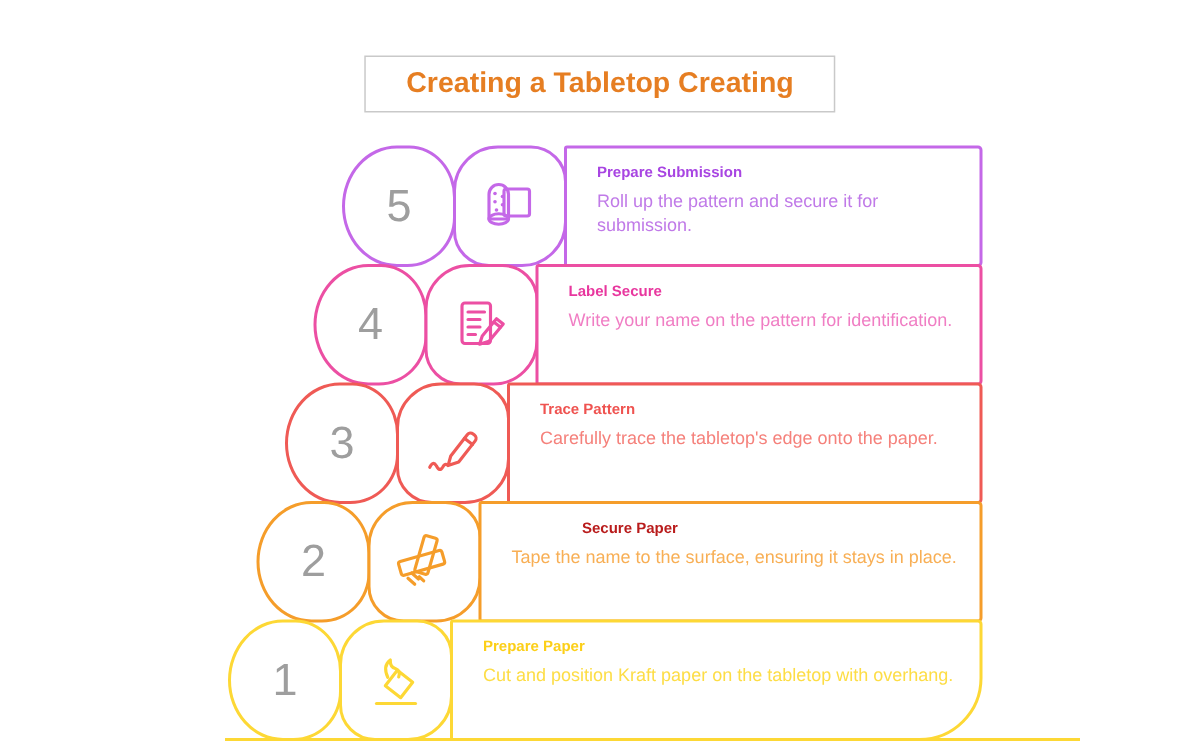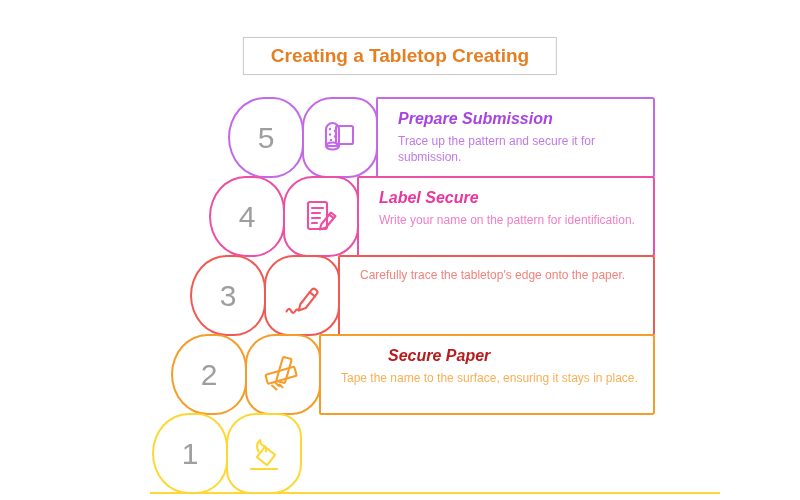--- a/index.html
+++ b/index.html
@@ -20,21 +20,21 @@
 
   .iconcell{position:absolute;top:0;width:76px;height:81px;box-sizing:border-box;
     border:2px solid #999;background:#fff;
     border-radius:30px 24px 30px 24px;
     display:flex;align-items:center;justify-content:center;}
 
   .box{position:absolute;top:0;height:81px;box-sizing:border-box;
     border:2px solid #999;background:#fff;border-radius:2px 3px 3px 2px;
     padding:11px 8px 0 20px;}
   .row-last .box{border-radius:2px 3px 42px 2px;}
-  .box .t{font-size:16px;font-weight:bold;margin:0 0 6px 0;font-style:italic;}
+  .box .t{font-size:10px;font-weight:bold;margin:0 0 6px 0;}
   .box .d{font-size:12px;line-height:1.32;}
 
   #baseline{position:absolute;top:492px;left:150px;width:570px;height:0;border-top:2px solid #fdd835;}
 
   svg.icon{width:44px;height:44px;fill:none;stroke:currentColor;stroke-width:2.1;
     stroke-linecap:round;stroke-linejoin:round;}
   svg.icon .dot{fill:currentColor;stroke:none;}
 </style>
 </head>
 <body>
@@ -54,21 +54,21 @@
         <ellipse cx="14.5" cy="30" rx="6.5" ry="3.5"></ellipse>
         <circle class="dot" cx="12" cy="13" r="1.2"></circle>
           <circle class="dot" cx="17" cy="15" r="1.2"></circle>
         <circle class="dot" cx="12" cy="18.5" r="1.2"></circle>
           <circle class="dot" cx="17" cy="20.5" r="1.2"></circle>
         <circle class="dot" cx="13" cy="24" r="1.2"></circle>
       </svg>
     </div>
     <div class="box" style="left: 376px; width: 279px; border-color: rgb(196, 104, 232);">
       <div class="t" style="color: rgb(168, 69, 226);">Prepare Submission</div>
-      <div class="d" style="color: rgb(192, 122, 232);">Trace up the pattern and secure it for submission.</div>
+      <div class="d" style="color: rgb(192, 122, 232);">Roll up the pattern and secure it for submission.</div>
     </div>
   </div>
 
   <div class="row" style="top:176px">
     <div class="bubble" style="left: 209px; border-color: rgb(236, 79, 163);">
       <span class="num" style="color: rgb(158, 158, 158);">4</span>
     </div>
     <div class="iconcell" style="left: 283px; border-color: rgb(236, 79, 163); color: rgb(236, 79, 163);">
       <svg class="icon" viewBox="0 0 44 44">
         <rect x="9" y="7" width="19" height="27" rx="2"></rect>
@@ -88,20 +88,21 @@
       <span class="num" style="color: rgb(158, 158, 158);">3</span>
     </div>
     <div class="iconcell" style="left: 264px; border-color: rgb(239, 90, 85); color: rgb(239, 90, 85);">
       <svg class="icon" viewBox="0 0 44 44">
         <path d="M20.5 30 L31.5 15.8 a2.8 2.8 0 0 1 3.9 -0.5 l0.9 0.7 a2.8 2.8 0 0 1 0.5 3.9 L25.8 34 l-7.1 2.4 z"></path>
         <path d="M29.6 18.2 l5.4 4.2"></path>
         <path d="M6.5 37.5 q2.2 -4.6 4.4 -1 q2.2 4.6 4.4 0.6 q1.3 -2.5 3.1 -1"></path>
       </svg>
     </div>
     <div class="box" style="left: 338px; width: 317px; border-color: rgb(239, 90, 85);">
+      <div class="t" style="color: rgb(239, 83, 80);">Trace Pattern</div>
       <div class="d" style="color: rgb(245, 129, 123);">Carefully trace the tabletop's edge onto the paper.</div>
     </div>
   </div>
 
   <div class="row" style="top:334px">
     <div class="bubble" style="left: 171px; border-color: rgb(245, 157, 42);">
       <span class="num" style="color: rgb(158, 158, 158);">2</span>
     </div>
     <div class="iconcell" style="left: 245px; border-color: rgb(245, 157, 42); color: rgb(245, 157, 42);">
       <svg class="icon" viewBox="0 0 44 44">
@@ -120,16 +121,20 @@
     <div class="bubble" style="left: 152px; border-color: rgb(253, 216, 53);">
       <span class="num" style="color: rgb(158, 158, 158);">1</span>
     </div>
     <div class="iconcell" style="left: 226px; border-color: rgb(253, 216, 53); color: rgb(253, 216, 53);">
       <svg class="icon" viewBox="0 0 44 44">
         <path d="M9 37 h26"></path>
         <rect x="17.5" y="17.5" width="13" height="13" transform="rotate(38 24 24)"></rect>
         <path d="M16.5 19.5 q-3.5 -7.5 1.7 -11.5 q-0.2 4.7 3.3 5.7 q3.8 1.4 2.3 5.6"></path>
       </svg>
     </div>
+    <div class="box" style="left: 300px; width: 355px; border-color: rgb(253, 216, 53);">
+      <div class="t" style="color: rgb(252, 207, 24);">Prepare Paper</div>
+      <div class="d" style="color: rgb(253, 221, 69);">Cut and position Kraft paper on the tabletop with overhang.</div>
+    </div>
   </div>
 
   <div id="baseline" style="border-top-color: rgb(253, 216, 53);"></div>
 </div>
 
 </body></html>

